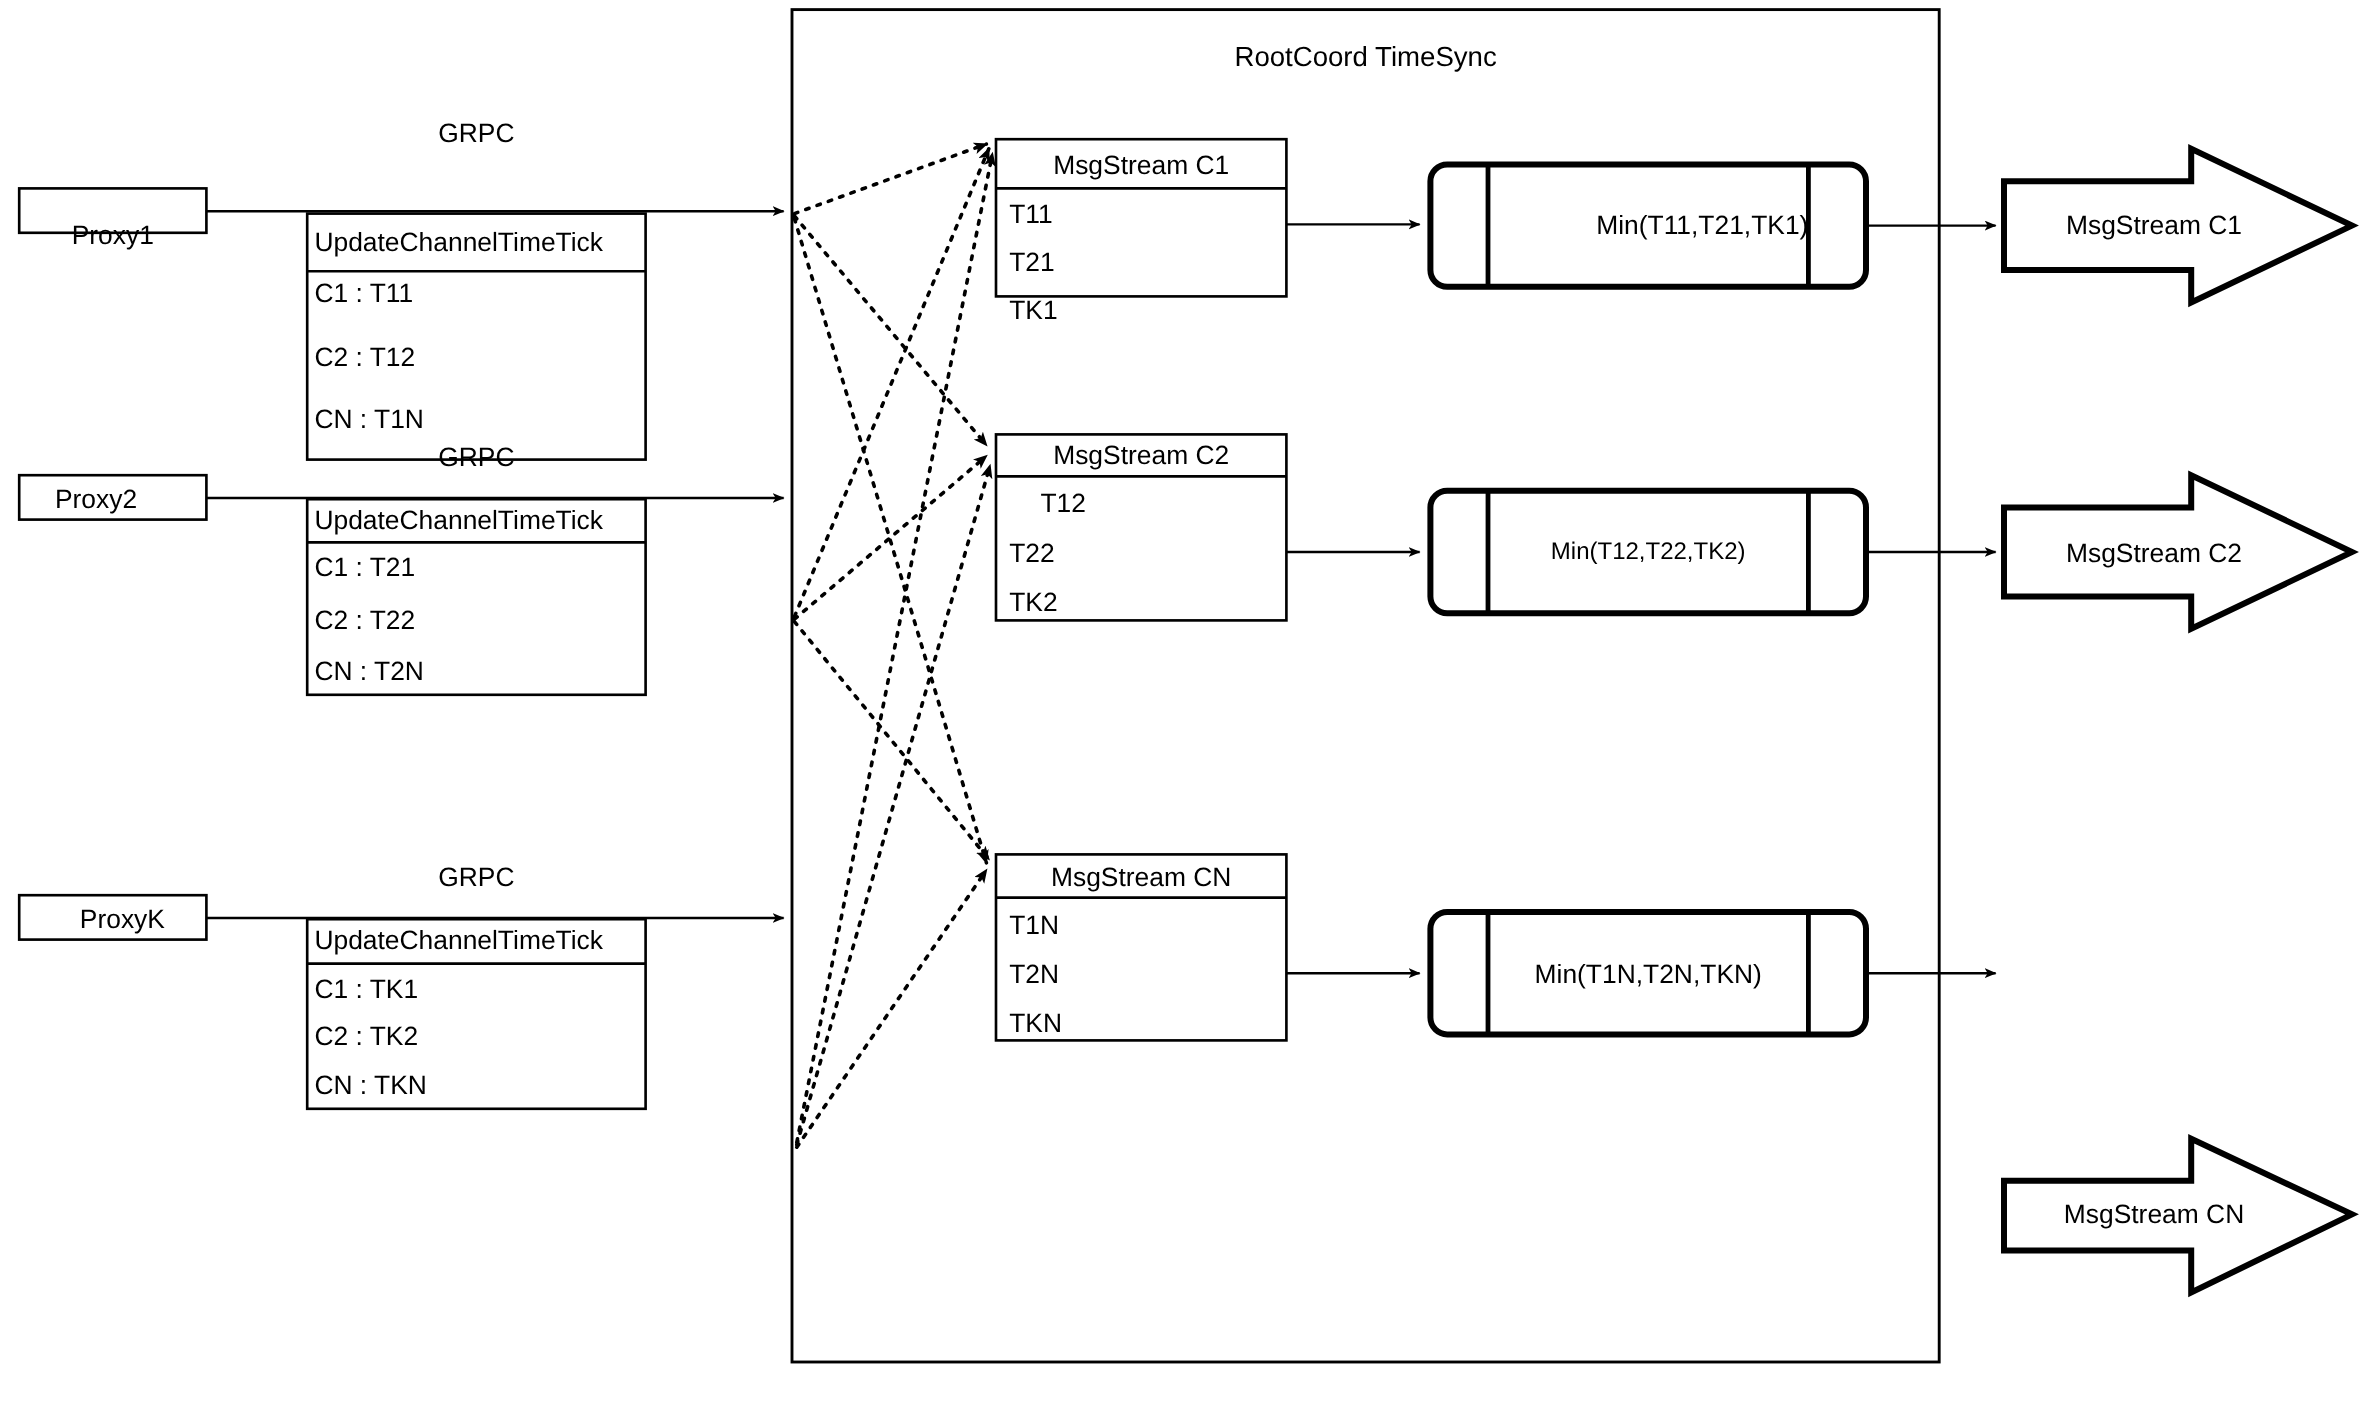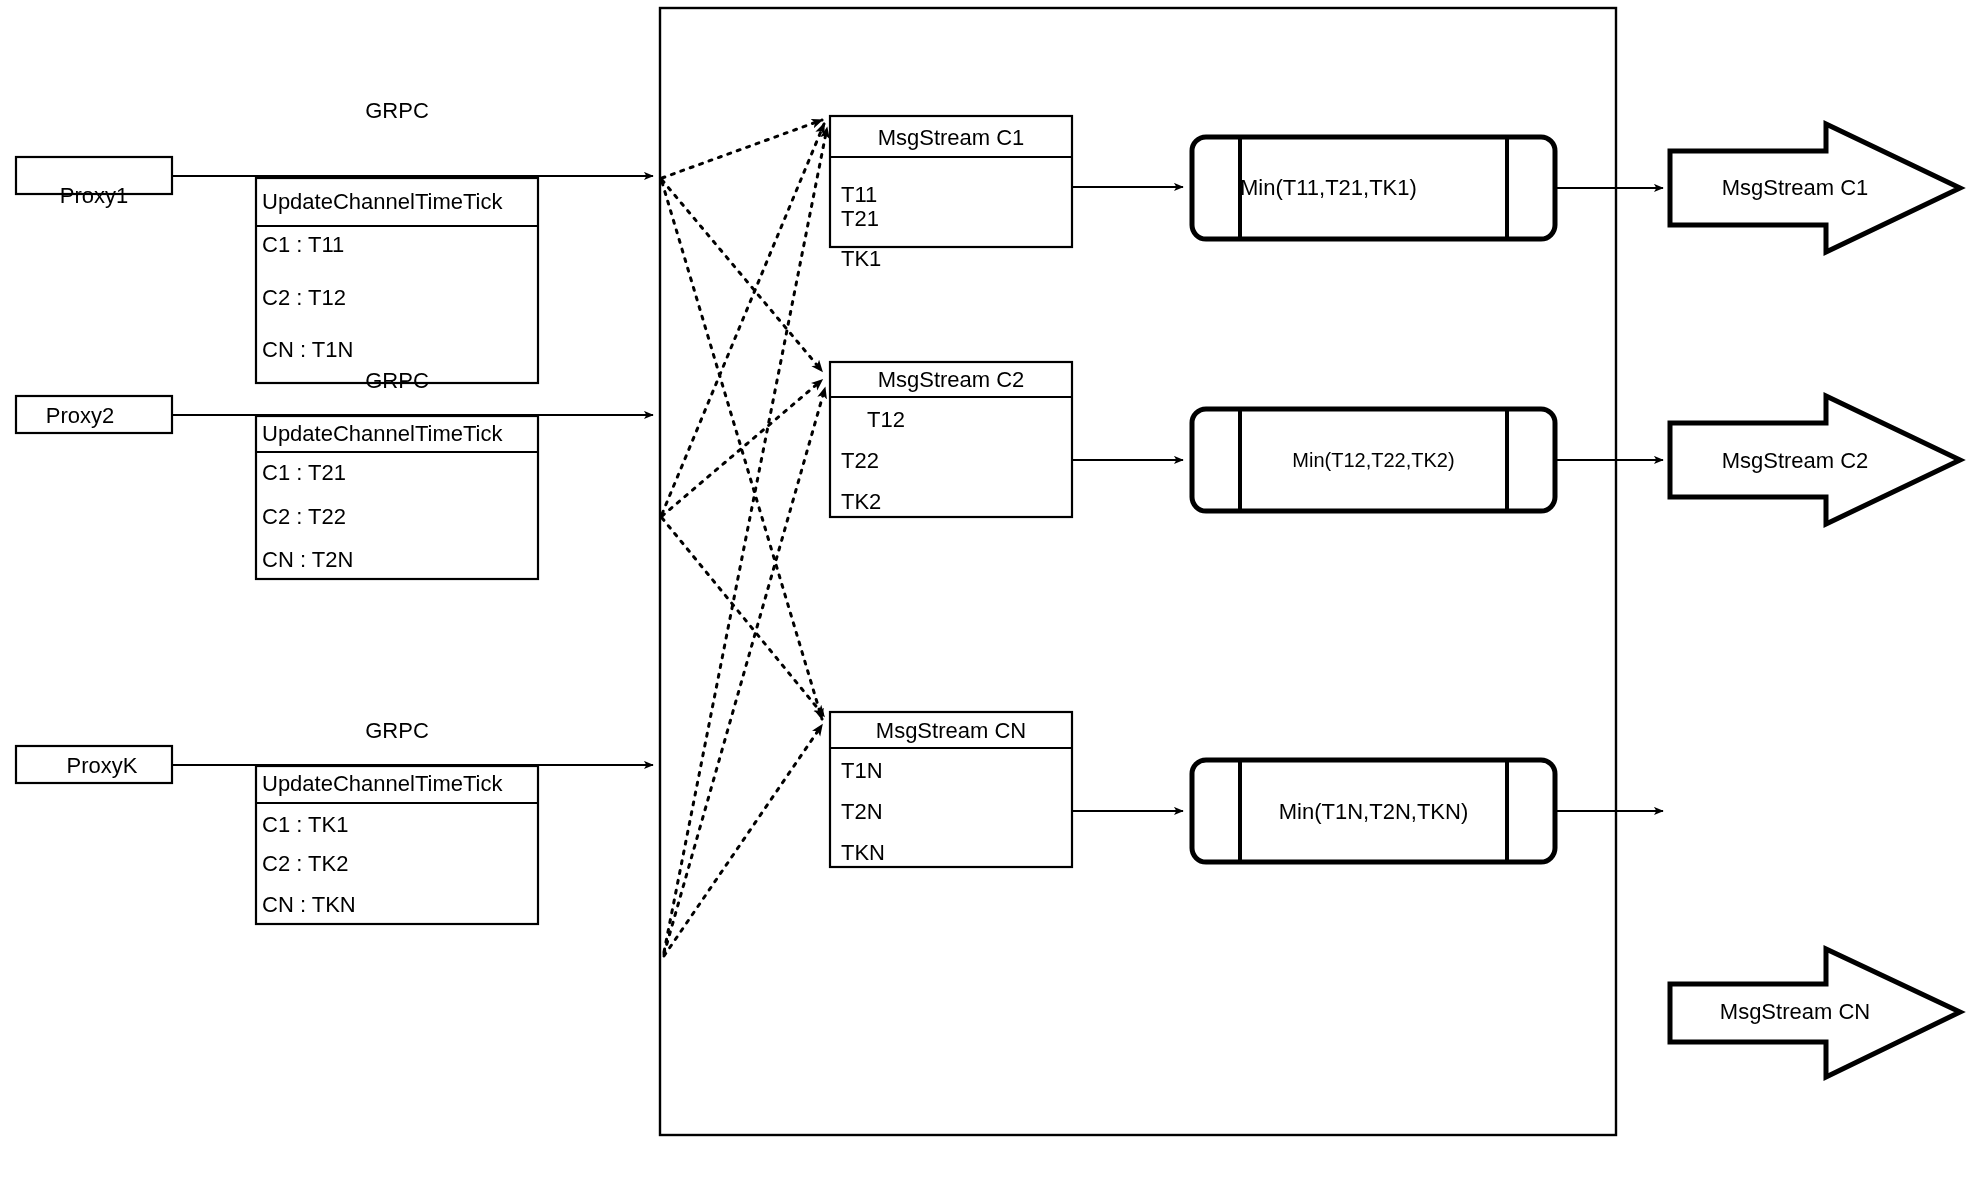--- a/index.html
+++ b/index.html
@@ -83,34 +83,35 @@
       <path d="M662,514 L824,124" marker-end="url(#ahd)"></path>
       <path d="M662,516 L822,380" marker-end="url(#ahd)"></path>
       <path d="M662,518 L824,716" marker-end="url(#ahd)"></path>
 
       <path d="M664,952 L827,128" marker-end="url(#ahd)"></path>
       <path d="M664,954 L825,388" marker-end="url(#ahd)"></path>
       <path d="M664,956 L822,725" marker-end="url(#ahd)"></path>
     </g>
   </svg>
 
+  <div class="t" style="left:660px;top:36px;width:956px;text-align:center;font-size:23px;">RootCoord TimeSync</div>
 
   <div class="t" style="left:16px;top:166px;width:156px;text-align:center;font-size:22px;margin-top:19px;">Proxy1</div>
   <div class="t" style="left:256px;top:100px;width:282px;text-align:center;font-size:22px;">GRPC</div>
   <div class="t" style="left:262px;top:191px;font-size:22px;">UpdateChannelTimeTick</div>
   <div class="t" style="left:262px;top:234px;font-size:22px;">C1 :  T11</div>
   <div class="t" style="left:262px;top:287px;font-size:22px;">C2 :  T12</div>
   <div class="t" style="left:262px;top:339px;font-size:22px;">CN : T1N</div>
 
   <div class="t" style="left:830px;top:127px;width:242px;text-align:center;font-size:22px;">MsgStream C1</div>
-  <div class="t" style="left:841px;top:168px;font-size:22px;margin-top:16px;">T11</div>
+  <div class="t" style="left:841px;top:168px;font-size:22px;">T11</div>
   <div class="t" style="left:841px;top:208px;font-size:22px;">T21</div>
   <div class="t" style="left:841px;top:248px;font-size:22px;">TK1</div>
 
-  <div class="t" style="left:1240px;top:177px;width:267px;text-align:left;font-size:22px;">Min(T11,T21,TK1)</div>
+  <div class="t" style="left:1240px;top:177px;width:267px;text-align:right;font-size:22px;">Min(T11,T21,TK1)</div>
   <div class="t" style="left:1670px;top:177px;width:250px;text-align:center;font-size:22px;">MsgStream C1</div>
 
   <div class="t" style="left:16px;top:405px;width:128px;text-align:center;font-size:22px;">Proxy2</div>
   <div class="t" style="left:256px;top:370px;width:282px;text-align:center;font-size:22px;">GRPC</div>
   <div class="t" style="left:262px;top:423px;font-size:22px;">UpdateChannelTimeTick</div>
   <div class="t" style="left:262px;top:462px;font-size:22px;">C1 :  T21</div>
   <div class="t" style="left:262px;top:506px;font-size:22px;">C2 :  T22</div>
   <div class="t" style="left:262px;top:549px;font-size:22px;">CN : T2N</div>
 
   <div class="t" style="left:830px;top:369px;width:242px;text-align:center;font-size:22px;">MsgStream C2</div>

